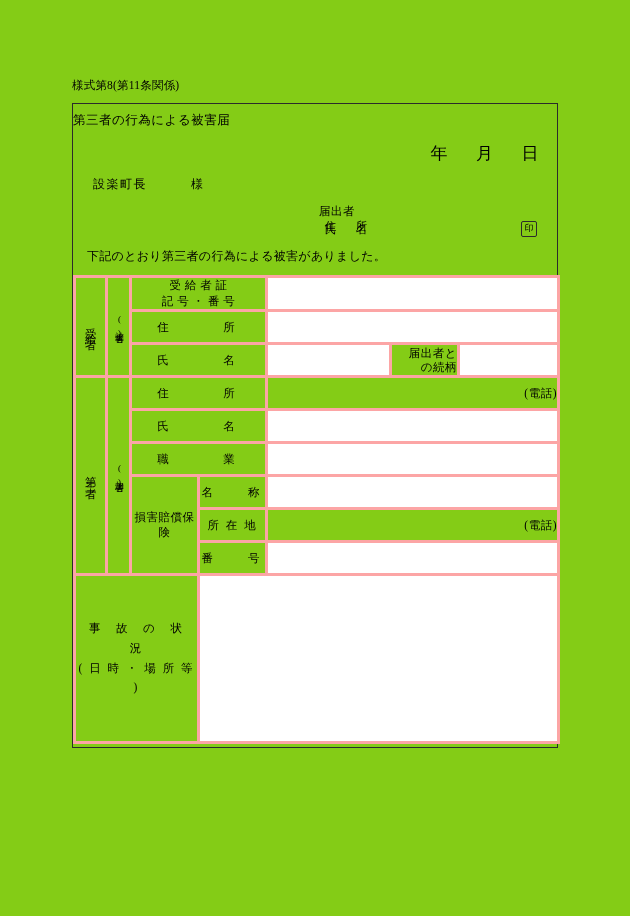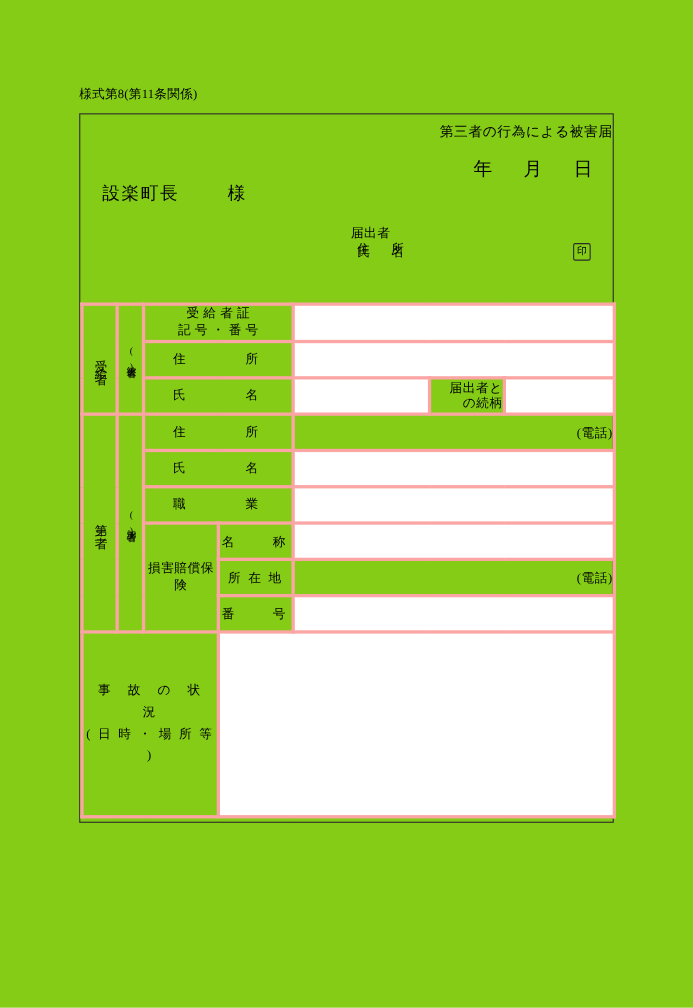--- a/index.html
+++ b/index.html
@@ -37,39 +37,39 @@
     width: 486px;
     height: 645px;
     border: 1px solid #2b2b2b;
     box-sizing: border-box;
   }
   .doc-title {
     position: absolute;
     left: 0;
     top: 8px;
     width: 100%;
-    text-align: right;
+    text-align: left;
     font-size: 12.5px;
     letter-spacing: 0.5px;
   }
   .date-line {
     position: absolute;
     right: 18px;
     top: 38px;
     font-size: 17px;
     letter-spacing: 0.5px;
   }
   .date-line span { display: inline-block; }
   .date-y { margin-right: 28px; }
   .date-m { margin-right: 28px; }
   .addressee {
     position: absolute;
     left: 20px;
-    top: 62px;
-    font-size: 16px;
+    top: 72px;
+    font-size: 12px;
     letter-spacing: 1.5px;
   }
   .addressee .sama {
     display: inline-block;
     margin-left: 44px;
     letter-spacing: 0;
   }
   .submitter {
     position: absolute;
     left: 246px;
@@ -208,20 +208,21 @@
         <span class="lbl-a">届出者</span>
         <span class="lbl-b">住　所</span>
       </div>
       <div class="row">
         <span class="lbl-a"></span>
         <span class="lbl-b">氏　名</span>
       </div>
     </div>
     <div class="seal">印</div>
 
+    <div class="statement">下記のとおり第三者の行為による被害がありました。</div>
 
     <table class="grid">
       <colgroup>
         <col style="width:32px">
         <col style="width:24px">
         <col style="width:68px">
         <col style="width:68px">
         <col style="width:124px">
         <col style="width:68px">
         <col style="width:100px">

